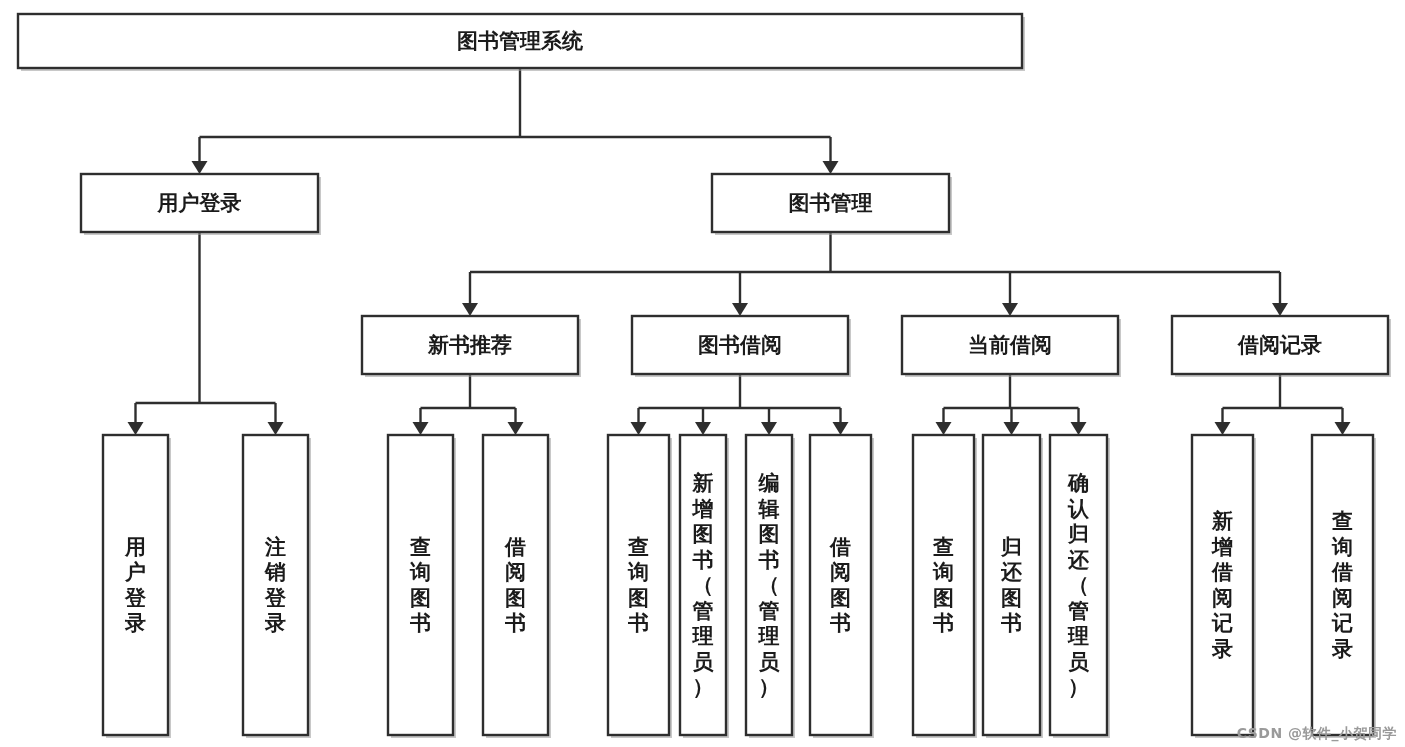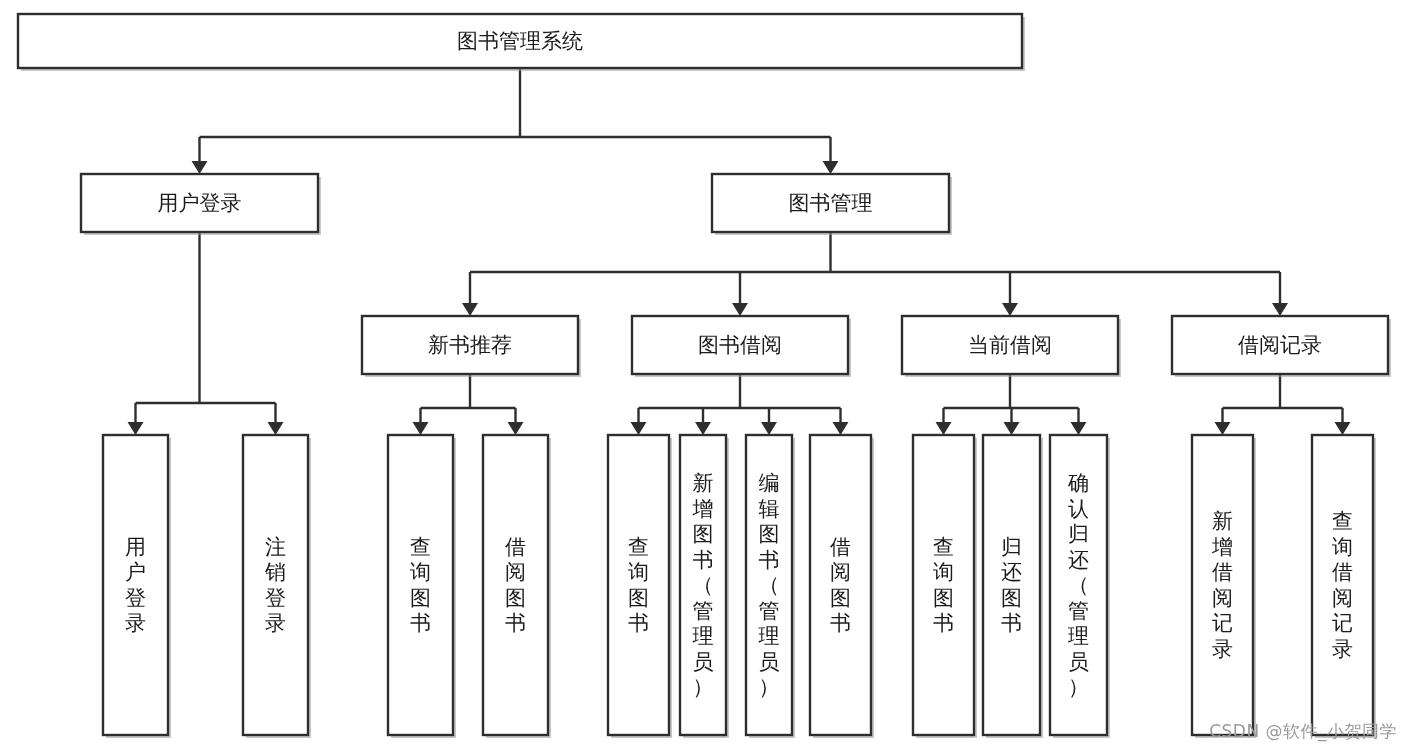--- a/index.html
+++ b/index.html
@@ -10,20 +10,21 @@
   body {
     width: 1405px;
     height: 747px;
     font-family: "DejaVu Sans", "Liberation Sans", sans-serif;
     overflow: hidden;
   }
   #diagram-root {
     position: relative;
     width: 1405px;
     height: 747px;
+    font-weight: bold;
   }
   svg#tree-svg {
     position: absolute;
     left: 0;
     top: 0;
     width: 1405px;
     height: 747px;
   }
   .node-box {
     fill: #ffffff;
@@ -54,21 +55,21 @@
     font-family: "DejaVu Sans", "Liberation Sans", sans-serif;
     fill: #1b1b1b;
     font-size: 21px;
     text-anchor: middle;
   }
   .watermark {
     position: absolute;
     right: 8px;
     bottom: 4px;
     font-family: "DejaVu Sans", "Liberation Sans", sans-serif;
-    font-size: 17px;
+    font-size: 14px;
     color: #9a9a9a;
     letter-spacing: 0.5px;
     white-space: nowrap;
   }
 </style>
 </head>
 <body>
 
 <div id="diagram-root">
   <svg id="tree-svg" viewBox="0 0 1405 747">

